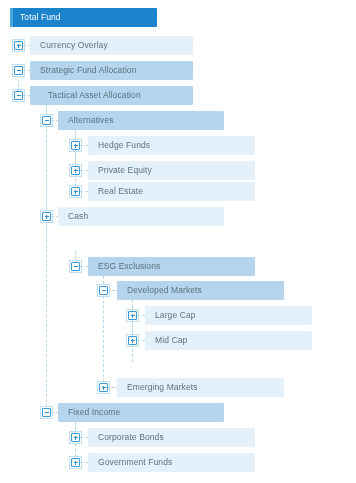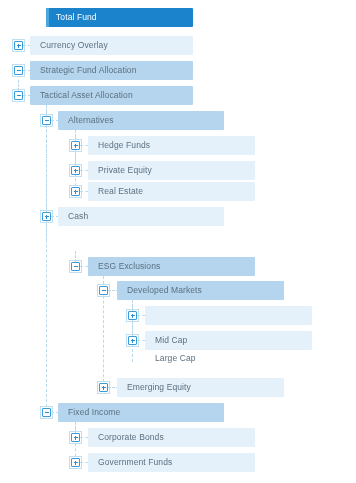--- a/index.html
+++ b/index.html
@@ -69,21 +69,21 @@
     <div class="v-line" style="left: 46px; top: 105px; height: 136px;"></div>
     <div class="v-line" style="left: 75px; top: 251px; height: 15px;"></div>
     <div class="v-line" style="left: 103px; top: 276px; height: 14px;"></div>
     <div class="v-line" style="left: 132px; top: 300px; height: 15px;"></div>
     <div class="v-line" style="left: 132px; top: 300px; height: 40px;"></div>
     <div class="v-line" style="left: 132px; top: 300px; height: 62px;"></div>
     <div class="v-line" style="left: 103px; top: 276px; height: 111px;"></div>
     <div class="v-line" style="left: 46px; top: 105px; height: 307px;"></div>
     <div class="v-line" style="left: 75px; top: 422px; height: 15px;"></div>
     <div class="v-line" style="left: 75px; top: 422px; height: 40px;"></div>
-    <div class="node-row" style="top: 8px; left: 0px; width: 296px; margin-left: 36px;">
+    <div class="node-row" style="top: 8px; left: 0px; width: 296px;">
       <div class="bar root" style="left: 10px; width: 147px;"></div>
       <div class="node-label root-label" style="left: 20px;">Total Fund</div>
     </div>
     <div class="node-row" style="top: 36px; left: 0px; width: 356px;">
       <div class="h-line" style="left: 23px; width: 13px;"></div>
       <div class="icon-halo" style="left: 12px;"></div>
       <div class="toggle-icon plus" style="left: 14px;"></div>
       <div class="bar collapsed" style="left: 30px; width: 163px;"></div>
       <div class="node-label" style="left: 40px;">Currency Overlay</div>
     </div>
@@ -92,21 +92,21 @@
       <div class="icon-halo" style="left: 12px;"></div>
       <div class="toggle-icon" style="left: 14px;"></div>
       <div class="bar expanded" style="left: 30px; width: 163px;"></div>
       <div class="node-label" style="left: 40px;">Strategic Fund Allocation</div>
     </div>
     <div class="node-row" style="top: 86px; left: 0px; width: 356px;">
       <div class="h-line" style="left: 23px; width: 13px;"></div>
       <div class="icon-halo" style="left: 12px;"></div>
       <div class="toggle-icon" style="left: 14px;"></div>
       <div class="bar expanded" style="left: 30px; width: 163px;"></div>
-      <div class="node-label" style="left: 40px; text-align: right;">Tactical Asset Allocation</div>
+      <div class="node-label" style="left: 48px; text-align: right;">Tactical Asset Allocation</div>
     </div>
     <div class="node-row" style="top: 111px; left: 0px; width: 356px;">
       <div class="h-line" style="left: 51px; width: 13px;"></div>
       <div class="icon-halo" style="left: 40px;"></div>
       <div class="toggle-icon" style="left: 42px;"></div>
       <div class="bar expanded" style="left: 58px; width: 166px;"></div>
       <div class="node-label" style="left: 68px;">Alternatives</div>
     </div>
     <div class="node-row" style="top: 136px; left: 0px; width: 356px; text-align: center;">
       <div class="h-line" style="left: 80px; width: 14px;"></div>
@@ -148,35 +148,35 @@
       <div class="icon-halo" style="left: 97px;"></div>
       <div class="toggle-icon" style="left: 99px;"></div>
       <div class="bar expanded" style="left: 117px; width: 167px;"></div>
       <div class="node-label" style="left: 127px;">Developed Markets</div>
     </div>
     <div class="node-row" style="top: 306px; left: 0px; width: 356px;">
       <div class="h-line" style="left: 137px; width: 14px;"></div>
       <div class="icon-halo" style="left: 126px;"></div>
       <div class="toggle-icon plus" style="left: 128px;"></div>
       <div class="bar collapsed" style="left: 145px; width: 167px;"></div>
-      <div class="node-label" style="left: 155px; margin-top: 43px;">Large Cap</div>
+      <div class="node-label" style="left: 155px;">Large Cap</div>
     </div>
     <div class="node-row" style="top: 331px; left: 0px; width: 356px;">
       <div class="h-line" style="left: 137px; width: 14px;"></div>
       <div class="icon-halo" style="left: 126px;"></div>
       <div class="toggle-icon plus" style="left: 128px;"></div>
       <div class="bar collapsed" style="left: 145px; width: 167px;"></div>
       <div class="node-label" style="left: 155px;">Mid Cap</div>
     </div>
     <div class="node-row" style="top: 378px; left: 0px; width: 356px;">
       <div class="h-line" style="left: 108px; width: 15px;"></div>
       <div class="icon-halo" style="left: 97px;"></div>
       <div class="toggle-icon plus" style="left: 99px;"></div>
       <div class="bar collapsed" style="left: 117px; width: 167px;"></div>
-      <div class="node-label" style="left: 127px;">Emerging Equity</div>
+      <div class="node-label" style="left: 127px;">Emerging Markets</div>
     </div>
     <div class="node-row" style="top: 403px; left: 0px; width: 356px;">
       <div class="h-line" style="left: 51px; width: 13px;"></div>
       <div class="icon-halo" style="left: 40px;"></div>
       <div class="toggle-icon" style="left: 42px;"></div>
       <div class="bar expanded" style="left: 58px; width: 166px;"></div>
       <div class="node-label" style="left: 68px;">Fixed Income</div>
     </div>
     <div class="node-row" style="top: 428px; left: 0px; width: 304px;">
       <div class="h-line" style="left: 80px; width: 14px;"></div>

